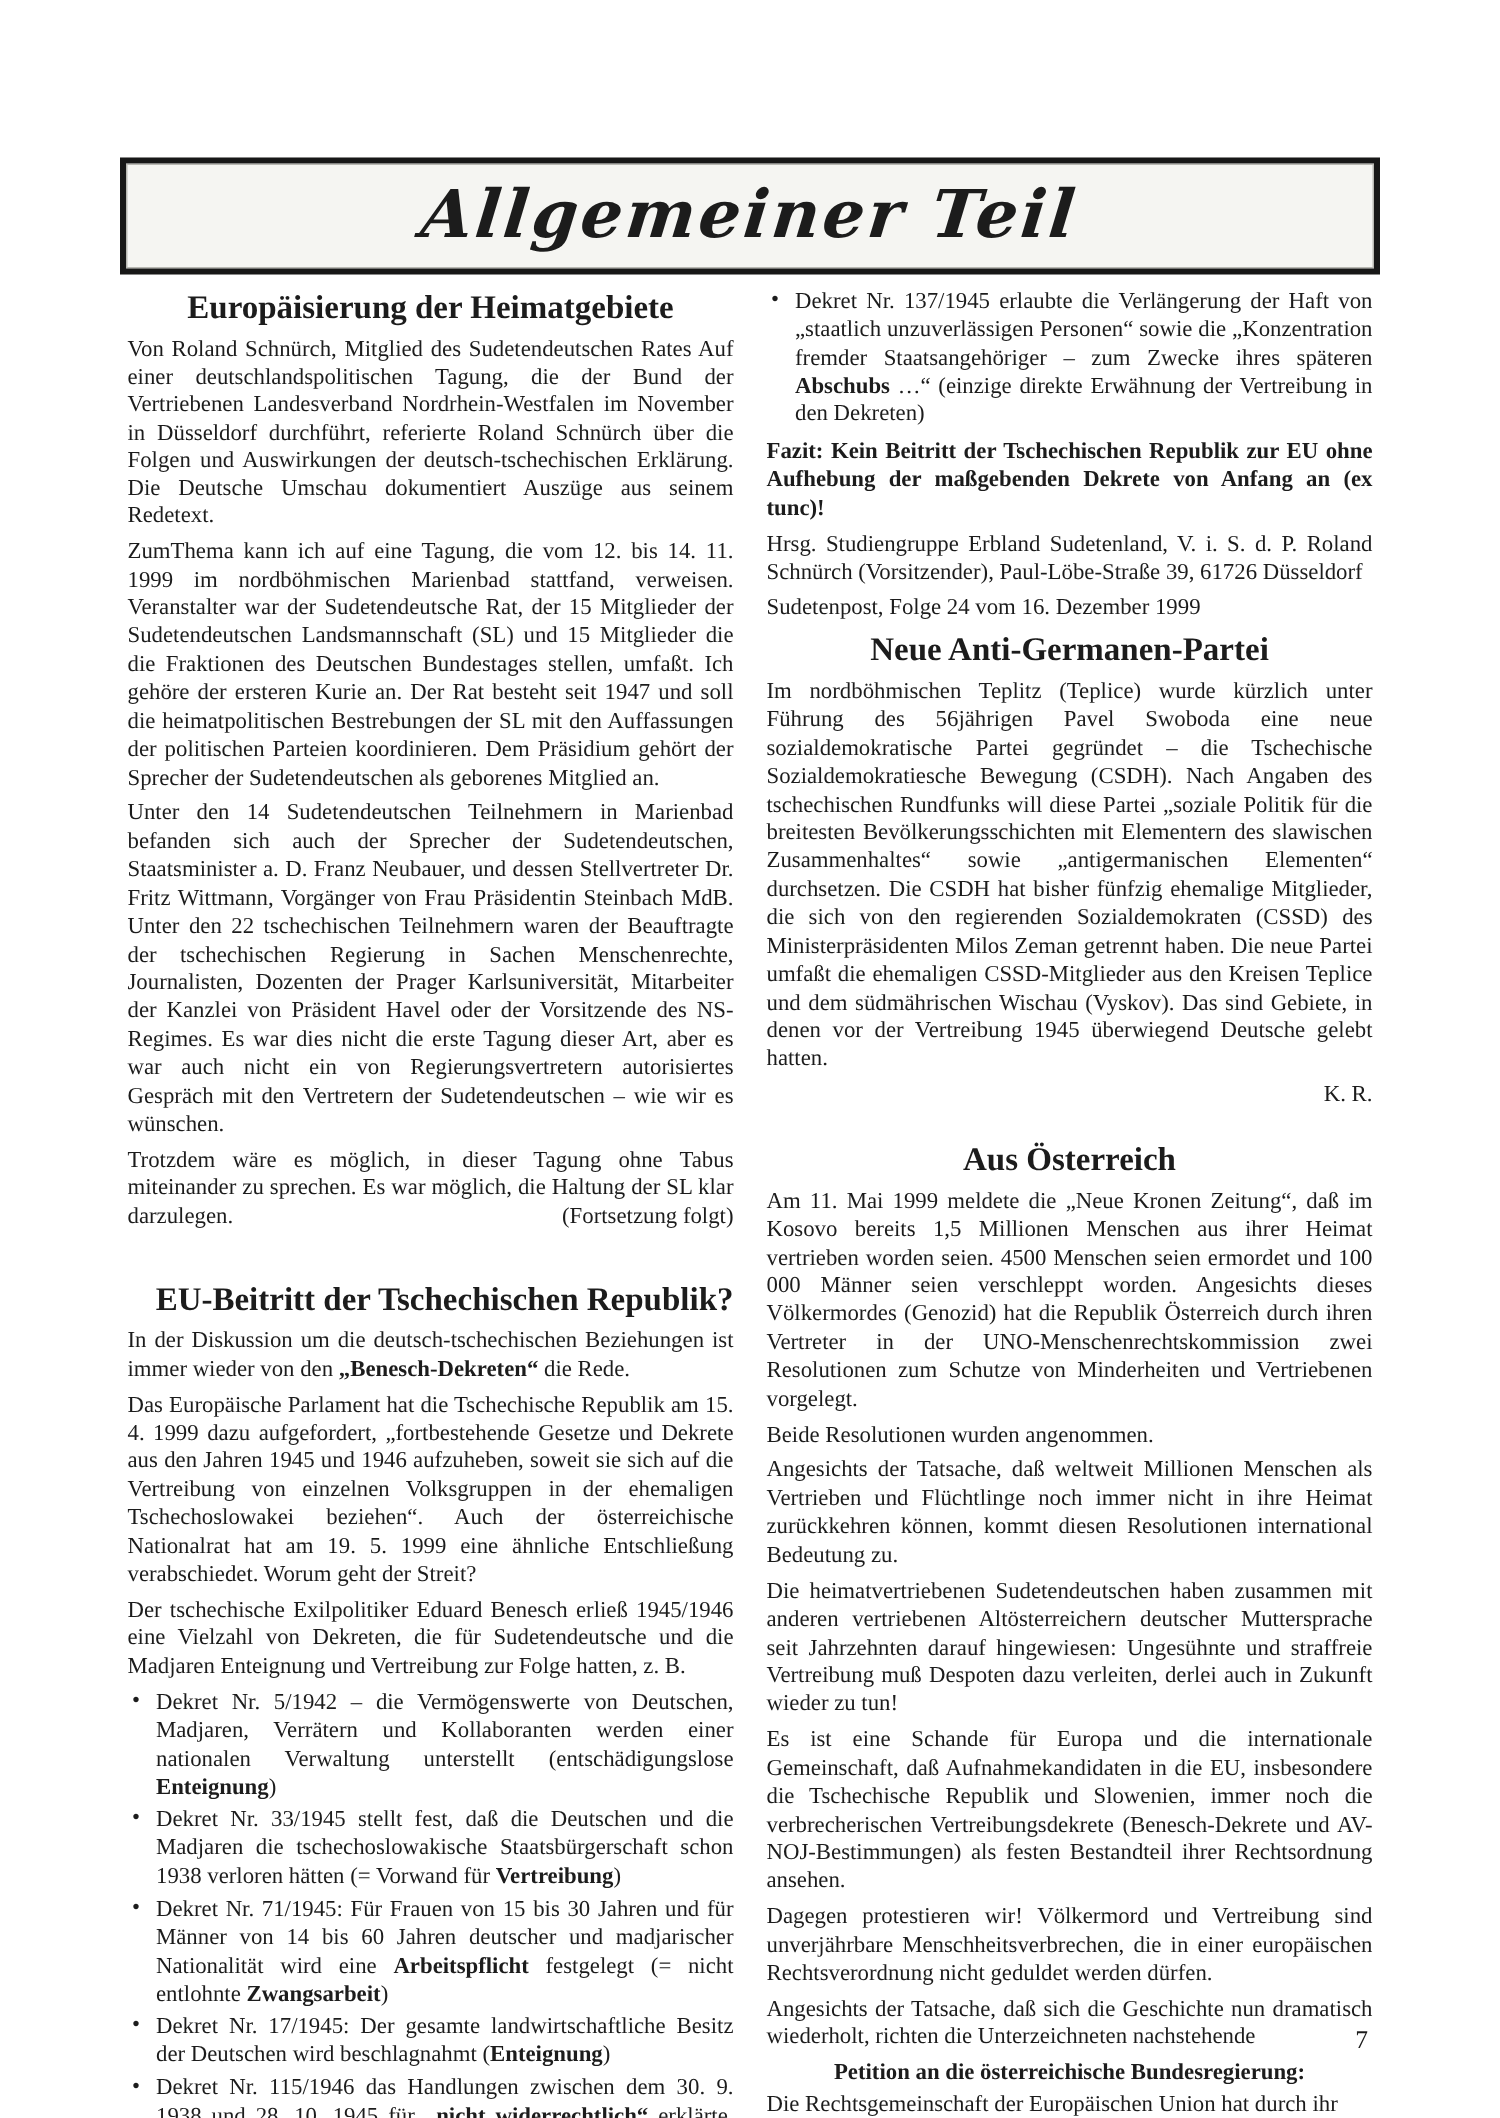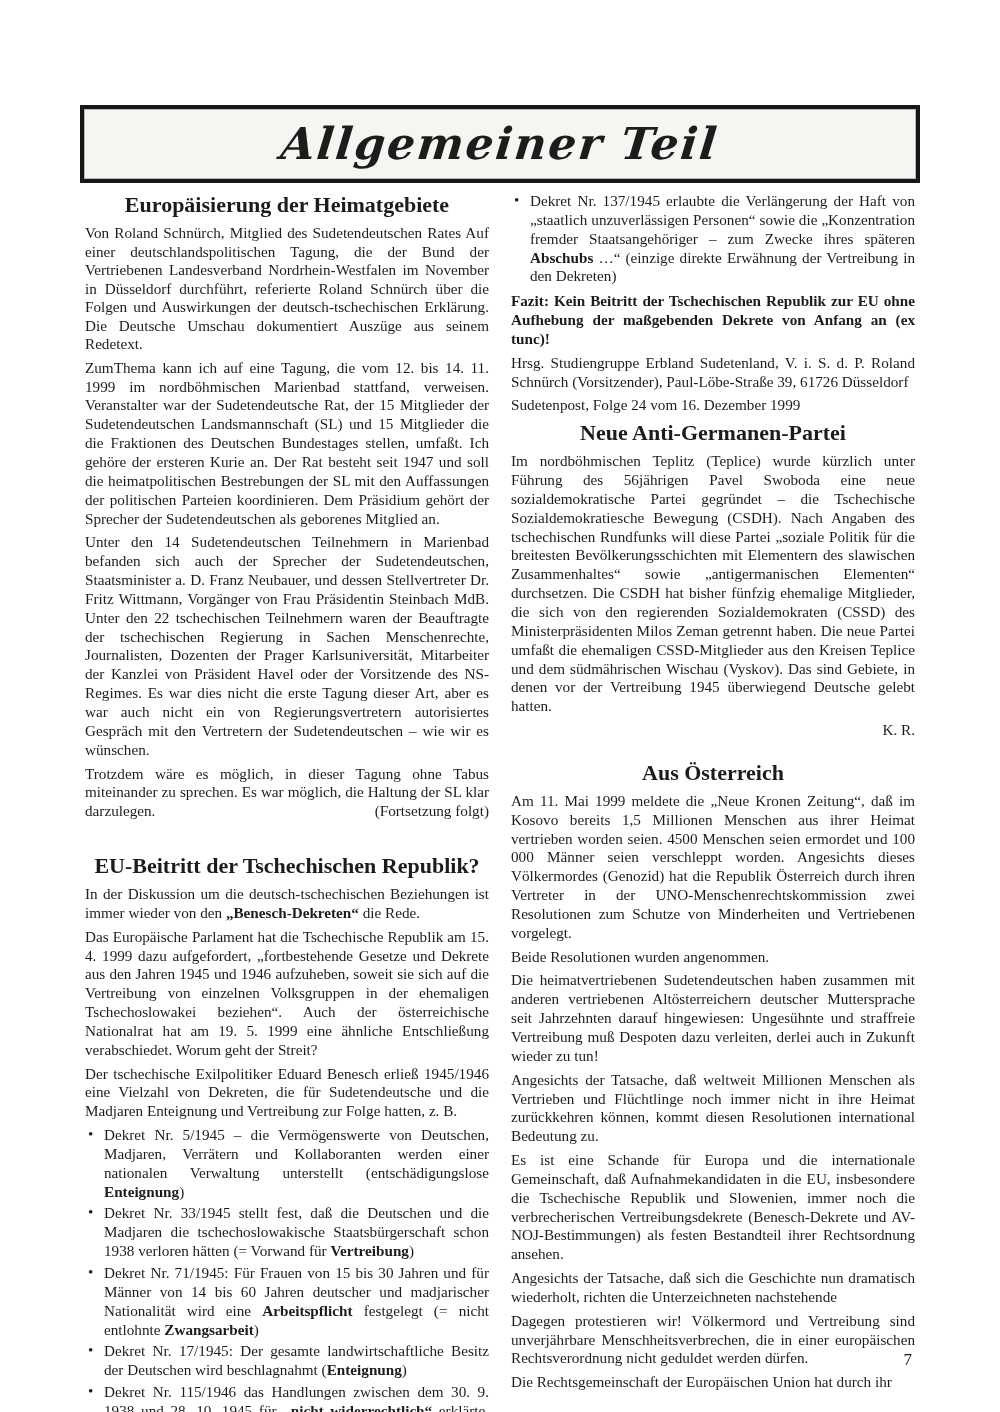--- a/index.html
+++ b/index.html
@@ -13,21 +13,21 @@
     border:4px solid #171717;background:#f5f5f2;box-shadow:inset 0 0 0 1px #b8b8b2;
     display:flex;align-items:center;justify-content:center;
   }
   .masthead-title{
     font-family:"DejaVu Serif",serif;font-style:italic;font-weight:bold;
     font-size:44px;letter-spacing:2px;transform:skewX(-6deg);white-space:nowrap;
   }
   .columns{position:absolute;left:85px;top:192px;width:830px;display:flex;gap:22px;}
   .col{flex:1;min-width:0;}
   .article-title{font-size:22px;font-weight:bold;text-align:center;margin:0 0 6px;line-height:1.18;}
-  .mt-lg{margin-top:32px;}
+  .mt-lg{margin-top:32px;text-align:right;}
   .mt-md{margin-top:20px;}
   p.para{margin:0 0 5px;text-align:justify;hyphens:auto;}
   .lead{font-weight:normal;line-height:1.22;}
   ul.bullets{list-style:none;margin:0 0 6px;padding:0;}
   ul.bullets li{position:relative;padding-left:19px;text-align:justify;hyphens:auto;margin:0 0 3px;}
   ul.bullets li::before{content:"\2022";position:absolute;left:3px;top:-1px;}
   .bb{font-weight:bold;}
   .bold-para{font-weight:bold;}
   .cont{float:right;}
   .byline{text-align:right;margin:0 0 2px;}
@@ -52,21 +52,21 @@
       <p class="para">ZumThema kann ich auf eine Tagung, die vom 12. bis 14. 11. 1999 im nordböhmischen Marienbad stattfand, verweisen. Veranstalter war der Sudetendeutsche Rat, der 15 Mitglieder der Sudetendeutschen Landsmannschaft (SL) und 15 Mitglieder die die Fraktionen des Deutschen Bundestages stellen, umfaßt. Ich gehöre der ersteren Kurie an. Der Rat besteht seit 1947 und soll die heimatpolitischen Bestrebungen der SL mit den Auffassungen der politischen Parteien koordinieren. Dem Präsidium gehört der Sprecher der Sudetendeutschen als geborenes Mitglied an.</p>
       <p class="para">Unter den 14 Sudetendeutschen Teilnehmern in Marienbad befanden sich auch der Sprecher der Sudetendeutschen, Staatsminister a. D. Franz Neubauer, und dessen Stellvertreter Dr. Fritz Wittmann, Vorgänger von Frau Präsidentin Steinbach MdB. Unter den 22 tschechischen Teilnehmern waren der Beauftragte der tschechischen Regierung in Sachen Menschenrechte, Journalisten, Dozenten der Prager Karlsuniversität, Mitarbeiter der Kanzlei von Präsident Havel oder der Vorsitzende des NS-Regimes. Es war dies nicht die erste Tagung dieser Art, aber es war auch nicht ein von Regierungsvertretern autorisiertes Gespräch mit den Vertretern der Sudetendeutschen – wie wir es wünschen.</p>
       <p class="para"><span>Trotzdem wäre es möglich, in dieser Tagung ohne Tabus miteinander zu sprechen. Es war möglich, die Haltung der SL klar darzulegen.</span> <span class="cont">(Fortsetzung folgt)</span></p>
 
       <div class="article-title mt-lg">EU-Beitritt der Tschechischen Republik?</div>
       <p class="para"><span>In der Diskussion um die deutsch-tschechischen Beziehungen ist immer wieder von den </span><span class="bb">„Benesch-Dekreten“</span><span> die Rede.</span></p>
       <p class="para">Das Europäische Parlament hat die Tschechische Republik am 15. 4. 1999 dazu aufgefordert, „fortbestehende Gesetze und Dekrete aus den Jahren 1945 und 1946 aufzuheben, soweit sie sich auf die Vertreibung von einzelnen Volksgruppen in der ehemaligen Tschechoslowakei beziehen“. Auch der österreichische Nationalrat hat am 19. 5. 1999 eine ähnliche Entschließung verabschiedet. Worum geht der Streit?</p>
       <p class="para">Der tschechische Exilpolitiker Eduard Benesch erließ 1945/1946 eine Vielzahl von Dekreten, die für Sudetendeutsche und die Madjaren Enteignung und Vertreibung zur Folge hatten, z. B.</p>
       <ul class="bullets">
 
-      <li><span>Dekret Nr. 5/1945 – die Vermögenswerte von Deutschen, Madjaren, Verrätern und Kollaboranten werden einer nationalen Verwaltung unterstellt (entschädigungslose </span><span class="bb">Enteignung</span><span>)</span></li>
+      <li><span>Dekret Nr. 5/1942 – die Vermögenswerte von Deutschen, Madjaren, Verrätern und Kollaboranten werden einer nationalen Verwaltung unterstellt (entschädigungslose </span><span class="bb">Enteignung</span><span>)</span></li>
           <li><span>Dekret Nr. 33/1945 stellt fest, daß die Deutschen und die Madjaren die tschechoslowakische Staatsbürgerschaft schon 1938 verloren hätten (= Vorwand für </span><span class="bb">Vertreibung</span><span>)</span></li>
           <li><span>Dekret Nr. 71/1945: Für Frauen von 15 bis 30 Jahren und für Männer von 14 bis 60 Jahren deutscher und madjarischer Nationalität wird eine </span><span class="bb">Arbeitspflicht</span><span> festgelegt (= nicht entlohnte </span><span class="bb">Zwangsarbeit</span><span>)</span></li>
           <li><span>Dekret Nr. 17/1945: Der gesamte landwirtschaftliche Besitz der Deutschen wird beschlagnahmt (</span><span class="bb">Enteignung</span><span>)</span></li>
           <li><span>Dekret Nr. 115/1946 das Handlungen zwischen dem 30. 9. 1938 und 28. 10. 1945 für </span><span class="bb">„nicht widerrechtlich“</span><span> erklärte, auch wenn sie sonst strafbar gewesen wären.</span></li>
         </ul>
     </div>
 
     <div class="col">
       <ul class="bullets">
         <li><span>Dekret Nr. 137/1945 erlaubte die Verlängerung der Haft von „staatlich unzuverlässigen Personen“ sowie die „Konzentration fremder Staatsangehöriger – zum Zwecke ihres späteren </span><span class="bb">Abschubs</span><span> …“ (einzige direkte Erwähnung der Vertreibung in den Dekreten)</span></li>
@@ -75,24 +75,25 @@
       <p class="para">Hrsg. Studiengruppe Erbland Sudetenland, V. i. S. d. P. Roland Schnürch (Vorsitzender), Paul-Löbe-Straße 39, 61726 Düsseldorf</p>
 
       <p class="para source-line">Sudetenpost, Folge 24 vom 16. Dezember 1999</p>
       <div class="article-title">Neue Anti-Germanen-Partei</div>
       <p class="para">Im nordböhmischen Teplitz (Teplice) wurde kürzlich unter Führung des 56jährigen Pavel Swoboda eine neue sozialdemokratische Partei gegründet – die Tschechische Sozialdemokratiesche Bewegung (CSDH). Nach Angaben des tschechischen Rundfunks will diese Partei „soziale Politik für die breitesten Bevölkerungsschichten mit Elementern des slawischen Zusammenhaltes“ sowie „antigermanischen Elementen“ durchsetzen. Die CSDH hat bisher fünfzig ehemalige Mitglieder, die sich von den regierenden Sozialdemokraten (CSSD) des Ministerpräsidenten Milos Zeman getrennt haben. Die neue Partei umfaßt die ehemaligen CSSD-Mitglieder aus den Kreisen Teplice und dem südmährischen Wischau (Vyskov). Das sind Gebiete, in denen vor der Vertreibung 1945 überwiegend Deutsche gelebt hatten.</p>
       <div class="byline">K. R.</div>
 
       <div class="article-title mt-md">Aus Österreich</div>
       <p class="para">Am 11. Mai 1999 meldete die „Neue Kronen Zeitung“, daß im Kosovo bereits 1,5 Millionen Menschen aus ihrer Heimat vertrieben worden seien. 4500 Menschen seien ermordet und 100 000 Männer seien verschleppt worden. Angesichts dieses Völkermordes (Genozid) hat die Republik Österreich durch ihren Vertreter in der UNO-Menschenrechtskommission zwei Resolutionen zum Schutze von Minderheiten und Vertriebenen vorgelegt.</p>
       <p class="para">Beide Resolutionen wurden angenommen.</p>
+      <p class="para">Angesichts der Tatsache, daß weltweit Millionen Menschen als Vertrieben und Flüchtlinge noch immer nicht in ihre Heimat zurückkehren können, kommt diesen Resolutionen international Bedeutung zu.</p>
       <p class="para">Die heimatvertriebenen Sudetendeutschen haben zusammen mit anderen vertriebenen Altösterreichern deutscher Muttersprache seit Jahrzehnten darauf hingewiesen: Ungesühnte und straffreie Vertreibung muß Despoten dazu verleiten, derlei auch in Zukunft wieder zu tun!</p>
-      <p class="para">Angesichts der Tatsache, daß weltweit Millionen Menschen als Vertrieben und Flüchtlinge noch immer nicht in ihre Heimat zurückkehren können, kommt diesen Resolutionen international Bedeutung zu.</p>
       <p class="para">Es ist eine Schande für Europa und die internationale Gemeinschaft, daß Aufnahmekandidaten in die EU, insbesondere die Tschechische Republik und Slowenien, immer noch die verbrecherischen Vertreibungsdekrete (Benesch-Dekrete und AV-NOJ-Bestimmungen) als festen Bestandteil ihrer Rechtsordnung ansehen.</p>
+      <p class="para">Dagegen protestieren wir! Völkermord und Vertreibung sind unverjährbare Menschheitsverbrechen, die in einer europäischen Rechtsverordnung nicht geduldet werden dürfen.</p>
       <p class="para">Angesichts der Tatsache, daß sich die Geschichte nun dramatisch wiederholt, richten die Unterzeichneten nachstehende</p>
-      <p class="para">Dagegen protestieren wir! Völkermord und Vertreibung sind unverjährbare Menschheitsverbrechen, die in einer europäischen Rechtsverordnung nicht geduldet werden dürfen.</p>
+      <div class="petition-heading">Petition an die österreichische Bundesregierung:</div>
       <p class="para">Die Rechtsgemeinschaft der Europäischen Union hat durch ihr</p>
     </div>
 
   </div>
 
   <div class="page-number">7</div>
 </div>
 
 </body></html>

